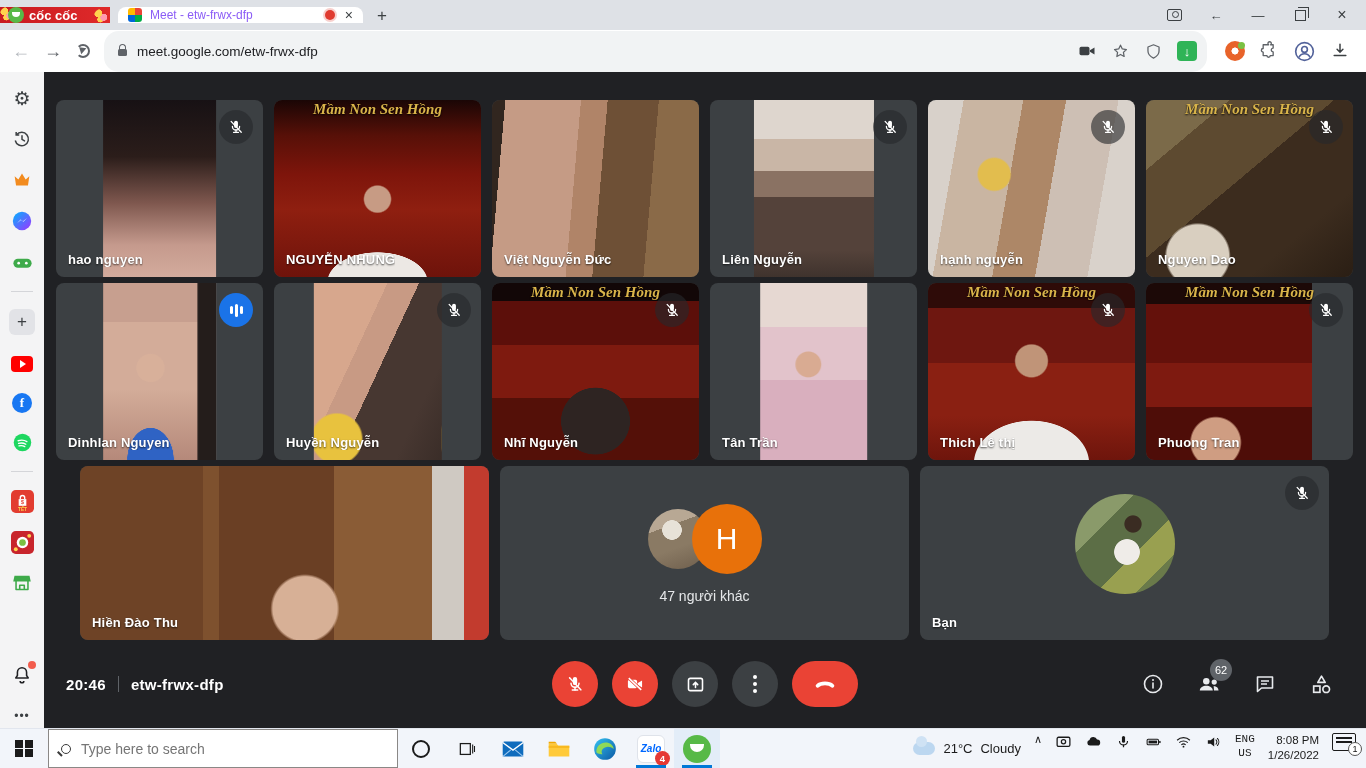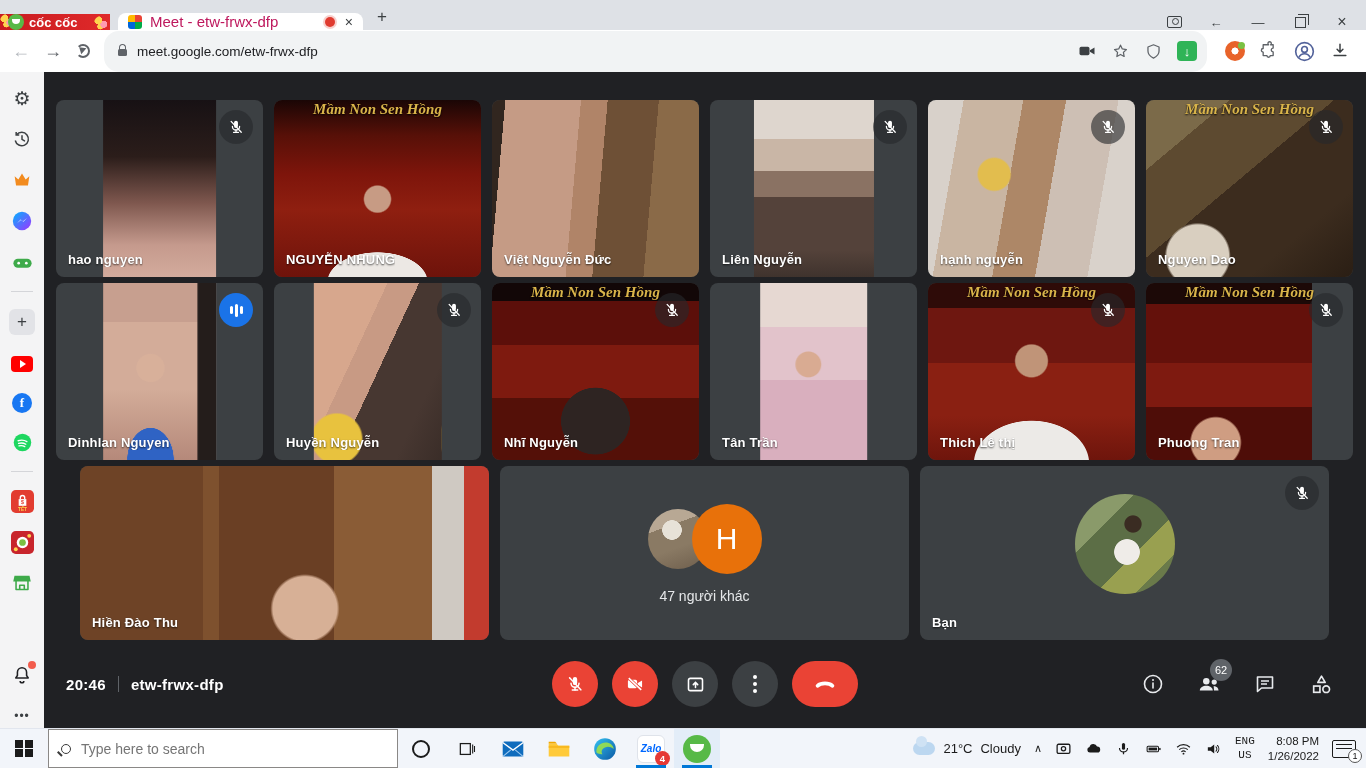--- a/index.html
+++ b/index.html
@@ -1,29 +1,29 @@
 <!DOCTYPE html>
 <html><head>
 <meta charset="utf-8">
 <style>
   * { margin:0; padding:0; box-sizing:border-box; }
   html,body { width:1366px; height:768px; overflow:hidden; font-family:"Liberation Sans",sans-serif; }
   .win { position:relative; width:1366px; height:768px; background:#202124; }
 
   
-  .titlebar { position:absolute; top:0; left:0; right:0; height:30px; background:#dee1e6; display:flex; align-items:flex-end; }
+  .titlebar { position:absolute; top:0; left:0; right:0; height:30px; background:#dee1e6; display:flex; align-items:center; }
   .brandbox { width:110px; background:linear-gradient(90deg,#c81a20,#e02a2a); color:#fff; display:flex; align-items:center; gap:5px; padding-left:8px; font-weight:bold; font-size:13px; position:relative; }
   .brandbox .deco1,.brandbox .deco2 { position:absolute; width:14px; height:14px; border-radius:50%;
      background:radial-gradient(circle at 30% 30%, #ffd34d 0 28%, transparent 30%), radial-gradient(circle at 70% 60%, #ff9bb0 0 26%, transparent 28%), radial-gradient(circle at 45% 75%, #ffd34d 0 22%, transparent 24%); }
   .brandbox .deco1 { left:0; top:0; } .brandbox .deco2 { right:2px; bottom:0; }
   .brand-logo { width:16px; height:16px; border-radius:50%; background:#57b947; position:relative; flex:0 0 auto; }
   .brand-logo::after { content:""; position:absolute; left:4px; top:5px; width:8px; height:5px; background:#fff; border-radius:0 0 4px 4px; }
   .tab { width:245px; background:#fff; border-radius:8px 8px 0 0; margin-top:0; display:flex; align-items:center; padding:0 8px 0 10px; gap:8px; margin-left:8px; }
   .meet-ico { width:14px; height:14px; border-radius:3px; background:conic-gradient(#ea4335 0 90deg,#00ac47 90deg 180deg,#0066da 180deg 270deg,#ffba00 270deg 360deg); flex:0 0 auto; }
-  .tab-title { font-size:15px; color:#be185d; flex:1; white-space:nowrap; overflow:hidden; }
+  .tab-title { font-size:12px; color:#8b5cf6; flex:1; white-space:nowrap; overflow:hidden; }
   .rec-dot { width:10px; height:10px; border-radius:50%; background:#e03b30; box-shadow:0 0 0 2px #f8d0cd; flex:0 0 auto; }
   .tab-close { font-size:14px; color:#3c4043; cursor:default; padding:0 2px; }
   .newtab { width:26px; height:26px; margin:2px 0 0 6px; display:flex; align-items:center; justify-content:center; font-size:17px; color:#3c4043; }
   .tb-right { margin-left:auto; display:flex; align-items:center; gap:26px; padding-right:16px; }
   .wbtn { color:#3c4043; font-size:13px; display:flex; align-items:center; justify-content:center; width:16px; height:16px; }
   .ico-winsearch { width:15px; height:12px; border:1.5px solid #3c4043; border-radius:2px; position:relative; }
   .ico-winsearch::after { content:""; position:absolute; right:2px; top:1px; width:5px; height:5px; border:1.3px solid #3c4043; border-radius:50%; }
   .ico-restore { width:11px; height:11px; border:1.4px solid #3c4043; position:relative; }
   .ico-restore::before { content:""; position:absolute; left:2px; top:-4px; width:10px; height:10px; border-top:1.4px solid #3c4043; border-right:1.4px solid #3c4043; }
 
@@ -123,21 +123,21 @@
   .lens { width:10px; height:10px; border:1.6px solid #3a3a3a; border-radius:50%; position:relative; flex:0 0 auto; }
   .lens::after { content:""; position:absolute; left:-5px; bottom:-2px; width:6px; height:1.6px; background:#3a3a3a; transform:rotate(45deg); }
   .cortana { width:46px; } .cortana i { width:18px; height:18px; border:2px solid #1b1b1b; border-radius:50%; }
   .taskapp { width:46px; position:relative; }
   .taskapp.running::after { content:""; position:absolute; left:8px; right:8px; bottom:0; height:3px; background:#0078d7; }
   .taskapp.activeapp { background:#e3edf8; }
   .zalo { width:28px; height:28px; background:#fff; border:1px solid #dfe3ea; border-radius:6px; display:flex; align-items:center; justify-content:center; color:#0068ff; font-weight:bold; font-size:10px; font-style:italic; position:relative; }
   .zbadge { position:absolute; right:-6px; bottom:-4px; width:15px; height:15px; border-radius:50%; background:#e53935; color:#fff; font-size:9.5px; font-style:normal; display:flex; align-items:center; justify-content:center; }
   .cc-task { width:28px; height:28px; border-radius:50%; background:#57b947; position:relative; }
   .cc-task::after { content:""; position:absolute; left:7px; top:9px; width:14px; height:8px; background:#fff; border-radius:0 0 7px 7px; }
-  .tray { margin-left:auto; display:flex; align-items:center; gap:13px; padding:12px 10px; }
+  .tray { margin-left:auto; display:flex; gap:13px; padding:4px 10px; }
   .weather { display:flex; align-items:center; gap:8px; font-size:13px; color:#1b1b1b; }
   .wcloud { width:22px; height:13px; border-radius:8px; background:#bcd7f0; position:relative; }
   .wcloud::before { content:""; position:absolute; left:3px; top:-6px; width:11px; height:11px; border-radius:50%; background:#cfe2f4; }
   .chev { font-size:11px; color:#1b1b1b; }
   .tray-ico { width:17px; height:17px; display:flex; align-items:center; justify-content:center; }
   .lang { font-size:11px; color:#1b1b1b; text-align:center; line-height:1.25;font-family:Liberation Mono, monospace; }
   .clock { font-size:11.5px; color:#1b1b1b; text-align:right; line-height:1.3; }
   .notif { position:relative; width:24px; height:18px; border:1.5px solid #1b1b1b; border-radius:2px; }
   .notif::before { content:""; position:absolute; left:3px; top:3px; right:3px; height:1.5px; background:#1b1b1b; box-shadow:0 4px 0 #1b1b1b; }
   .nbadge { position:absolute; right:-7px; bottom:-6px; width:14px; height:14px; border-radius:50%; background:#fff; border:1px solid #555; font-size:9px; display:flex; align-items:center; justify-content:center; color:#111; }

